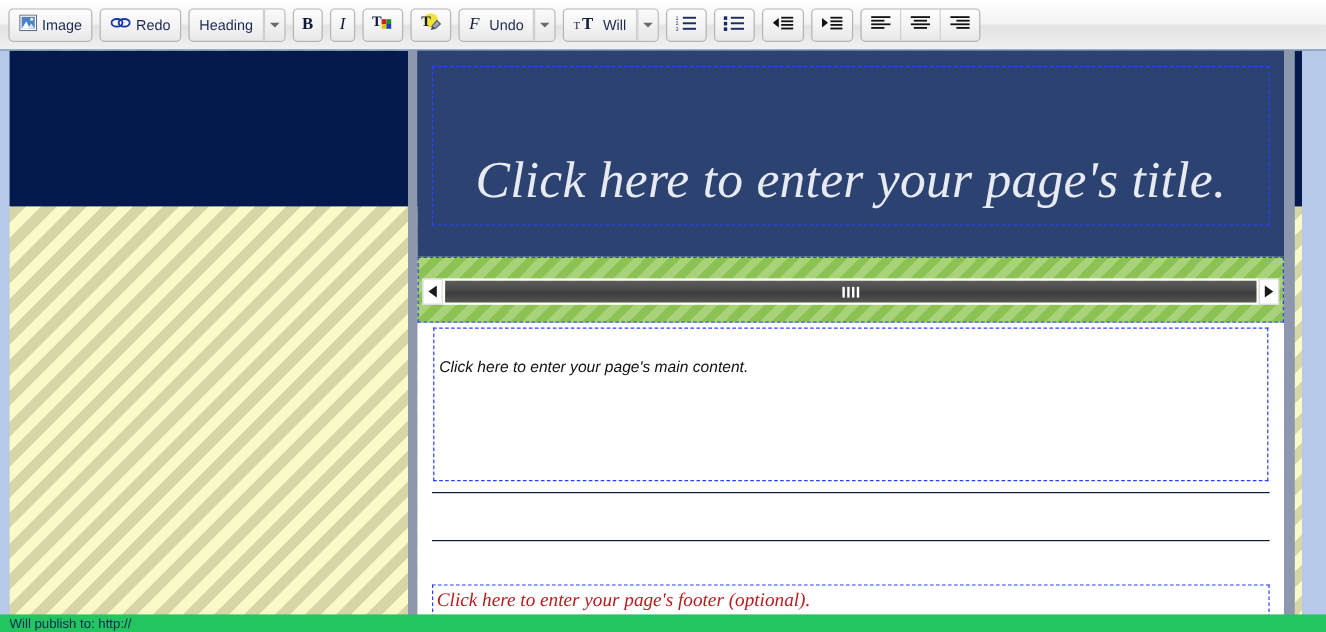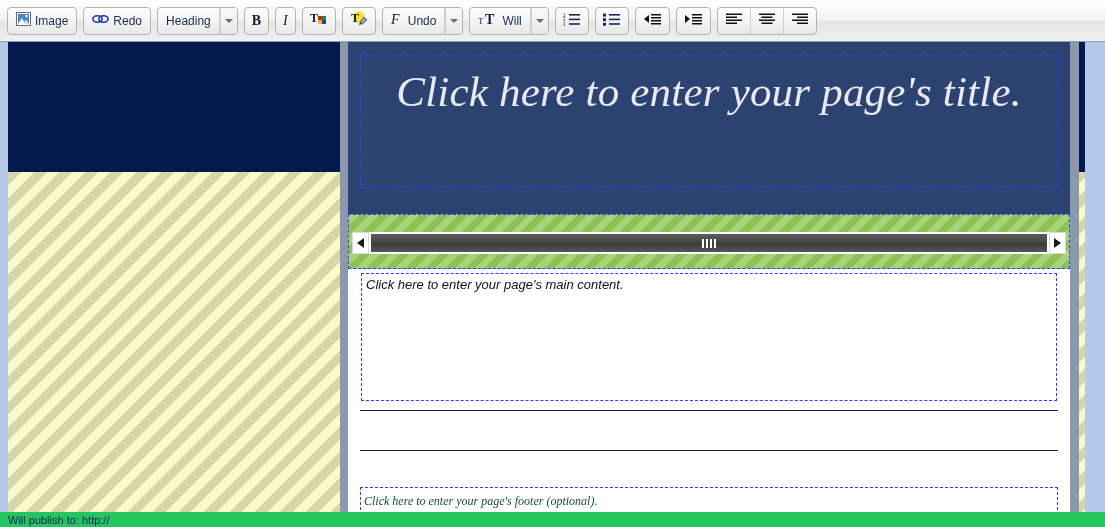--- a/index.html
+++ b/index.html
@@ -114,21 +114,21 @@
   #title-hero {
     position: absolute; left: 0; top: 0;
     width: 722px; height: 172px;
     background: #2c4372;
   }
   #title-edit {
     position: absolute; left: 12px; top: 13px;
     width: 698px; height: 133px;
     border: 1px dashed #2b3fff;
     box-sizing: border-box;
-    display: flex; align-items: flex-start; justify-content: center;
+    display: flex; align-items: flex-end; justify-content: center;
     padding: 4px 12px;
   }
   #title-text {
     font-family: "Liberation Serif", serif;
     font-style: italic;
     font-size: 43px;
     line-height: 1.48;
     color: #e8eaf2;
     text-align: center;
     letter-spacing: 0.2px;
@@ -202,40 +202,41 @@
     width: 696px; height: 128px;
     border: 1px dashed #2b3fff;
     box-sizing: border-box;
     padding: 3px 4px;
   }
   #main-text {
     font-family: "Liberation Sans", sans-serif;
     font-style: italic;
     font-size: 13px;
     color: #111111;
+    margin-top: 21px;
   }
   .hrule {
     position: absolute; left: 12px; width: 698px;
     height: 0; border-top: 1px solid #0e1a38;
   }
   #rule-a { top: 141px; }
   #rule-b { top: 181px; }
   #footer-edit {
     position: absolute; left: 12px; top: 218px;
     width: 698px; height: 28px;
     border: 1px dashed #2b3fff;
     box-sizing: border-box;
     display: flex; align-items: center;
     padding: 0 3px;
   }
   #footer-text {
     font-family: "Liberation Serif", serif;
     font-style: italic;
-    font-size: 12px;
-    color: #14532d;
+    font-size: 16px;
+    color: #b91c1c;
   }
 
   
   #bottom-strip {
     position: absolute; left: 0; top: 470px;
     width: 1105px; height: 15px;
     background: #22c55e;
     overflow: hidden;
   }
   #bottom-strip-inner {

